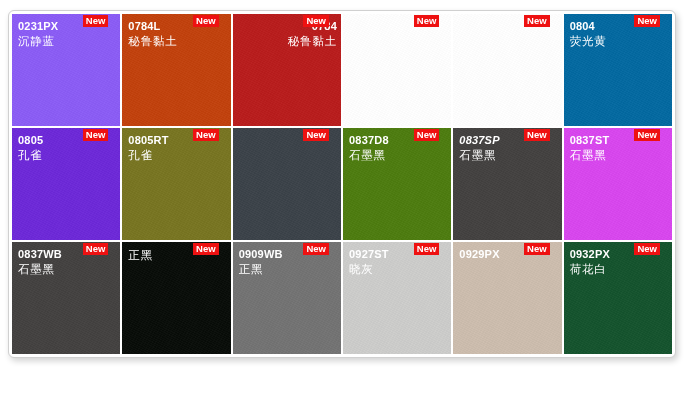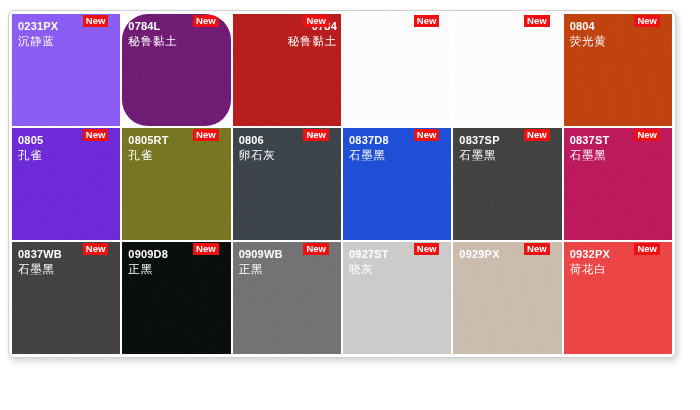--- a/index.html
+++ b/index.html
@@ -110,21 +110,21 @@
   <div id="swatch-card">
     <div id="swatch-grid">
         <div class="swatch" style="background: #8b5cf6;">
           <div class="texture"></div>
           <div class="swatch-info">
             <div class="swatch-code" style="color: rgb(255, 255, 255);">0231PX</div>
             <div class="swatch-name" style="color: rgb(255, 255, 255);">沉静蓝</div>
           </div>
           <div class="new-badge">New</div>
         </div>
-        <div class="swatch" style="background: #701a75; border-radius: 26px;">
+        <div class="swatch" style="background: #c2410c;">
           <div class="texture"></div>
           <div class="swatch-info">
             <div class="swatch-code" style="color: rgb(255, 255, 255);">0784L</div>
             <div class="swatch-name" style="color: rgb(255, 255, 255);">秘鲁黏土</div>
           </div>
           <div class="new-badge">New</div>
         </div>
         <div class="swatch" style="background: #b91c1c; text-align: right;">
           <div class="texture"></div>
           <div class="swatch-info">
@@ -142,21 +142,21 @@
           <div class="new-badge">New</div>
         </div>
         <div class="swatch" style="background: rgb(255, 255, 255);">
           <div class="texture"></div>
           <div class="swatch-info">
             <div class="swatch-code" style="color: rgb(255, 255, 255);"></div>
             <div class="swatch-name" style="color: rgb(255, 255, 255);"></div>
           </div>
           <div class="new-badge">New</div>
         </div>
-        <div class="swatch" style="background: #c2410c;">
+        <div class="swatch" style="background: #0369a1;">
           <div class="texture"></div>
           <div class="swatch-info">
             <div class="swatch-code" style="color: rgb(255, 255, 255);">0804</div>
             <div class="swatch-name" style="color: rgb(255, 255, 255);">荧光黄</div>
           </div>
           <div class="new-badge">New</div>
         </div>
         <div class="swatch" style="background: #6d28d9;">
           <div class="texture"></div>
           <div class="swatch-info">
@@ -168,62 +168,57 @@
         <div class="swatch" style="background: rgb(120, 117, 33);">
           <div class="texture"></div>
           <div class="swatch-info">
             <div class="swatch-code" style="color: rgb(255, 255, 255);">0805RT</div>
             <div class="swatch-name" style="color: rgb(255, 255, 255);">孔雀</div>
           </div>
           <div class="new-badge">New</div>
         </div>
         <div class="swatch" style="background: rgb(59, 66, 73);">
           <div class="texture"></div>
-          <div class="swatch-info">
-            <div class="swatch-code" style="color: rgb(255, 255, 255);">0806</div>
-            <div class="swatch-name" style="color: rgb(255, 255, 255);">卵石灰</div>
-          </div>
-          <div class="new-badge">New</div>
-        </div>
-        <div class="swatch" style="background: #1d4ed8; padding-left: 18px;">
+          <div class="new-badge">New</div>
+        </div>
+        <div class="swatch" style="background: #4d7c0f; padding-left: 18px;">
           <div class="texture"></div>
           <div class="swatch-info">
             <div class="swatch-code" style="color: rgb(255, 255, 255);">0837D8</div>
             <div class="swatch-name" style="color: rgb(255, 255, 255);">石墨黑</div>
           </div>
           <div class="new-badge">New</div>
         </div>
         <div class="swatch" style="background: rgb(67, 65, 64);">
           <div class="texture"></div>
           <div class="swatch-info">
-            <div class="swatch-code" style="color: rgb(255, 255, 255);">0837SP</div>
-            <div class="swatch-name" style="color: rgb(255, 255, 255);">石墨黑</div>
-          </div>
-          <div class="new-badge">New</div>
-        </div>
-        <div class="swatch" style="background: #be185d;">
+            <div class="swatch-code" style="color: rgb(255, 255, 255); font-style: italic;">0837SP</div>
+            <div class="swatch-name" style="color: rgb(255, 255, 255);">石墨黑</div>
+          </div>
+          <div class="new-badge">New</div>
+        </div>
+        <div class="swatch" style="background: #d946ef;">
           <div class="texture"></div>
           <div class="swatch-info">
             <div class="swatch-code" style="color: rgb(255, 255, 255);">0837ST</div>
             <div class="swatch-name" style="color: rgb(255, 255, 255);">石墨黑</div>
           </div>
           <div class="new-badge">New</div>
         </div>
         <div class="swatch" style="background: rgb(67, 65, 64);">
           <div class="texture"></div>
           <div class="swatch-info">
             <div class="swatch-code" style="color: rgb(255, 255, 255);">0837WB</div>
             <div class="swatch-name" style="color: rgb(255, 255, 255);">石墨黑</div>
           </div>
           <div class="new-badge">New</div>
         </div>
         <div class="swatch" style="background: rgb(8, 12, 8);">
           <div class="texture"></div>
           <div class="swatch-info">
-            <div class="swatch-code" style="color: rgb(255, 255, 255);">0909D8</div>
             <div class="swatch-name" style="color: rgb(255, 255, 255);">正黑</div>
           </div>
           <div class="new-badge">New</div>
         </div>
         <div class="swatch" style="background: #737373;">
           <div class="texture"></div>
           <div class="swatch-info">
             <div class="swatch-code" style="color: rgb(255, 255, 255);">0909WB</div>
             <div class="swatch-name" style="color: rgb(255, 255, 255);">正黑</div>
           </div>
@@ -237,21 +232,21 @@
           </div>
           <div class="new-badge">New</div>
         </div>
         <div class="swatch" style="background: rgb(205, 189, 174);">
           <div class="texture"></div>
           <div class="swatch-info">
             <div class="swatch-code" style="color: rgb(255, 255, 255);">0929PX</div>
           </div>
           <div class="new-badge">New</div>
         </div>
-        <div class="swatch" style="background: #ef4444;">
+        <div class="swatch" style="background: #14532d;">
           <div class="texture"></div>
           <div class="swatch-info">
             <div class="swatch-code" style="color: rgb(255, 255, 255);">0932PX</div>
             <div class="swatch-name" style="color: rgb(255, 255, 255);">荷花白</div>
           </div>
           <div class="new-badge">New</div>
         </div>
       </div>
   </div>
 </div>

